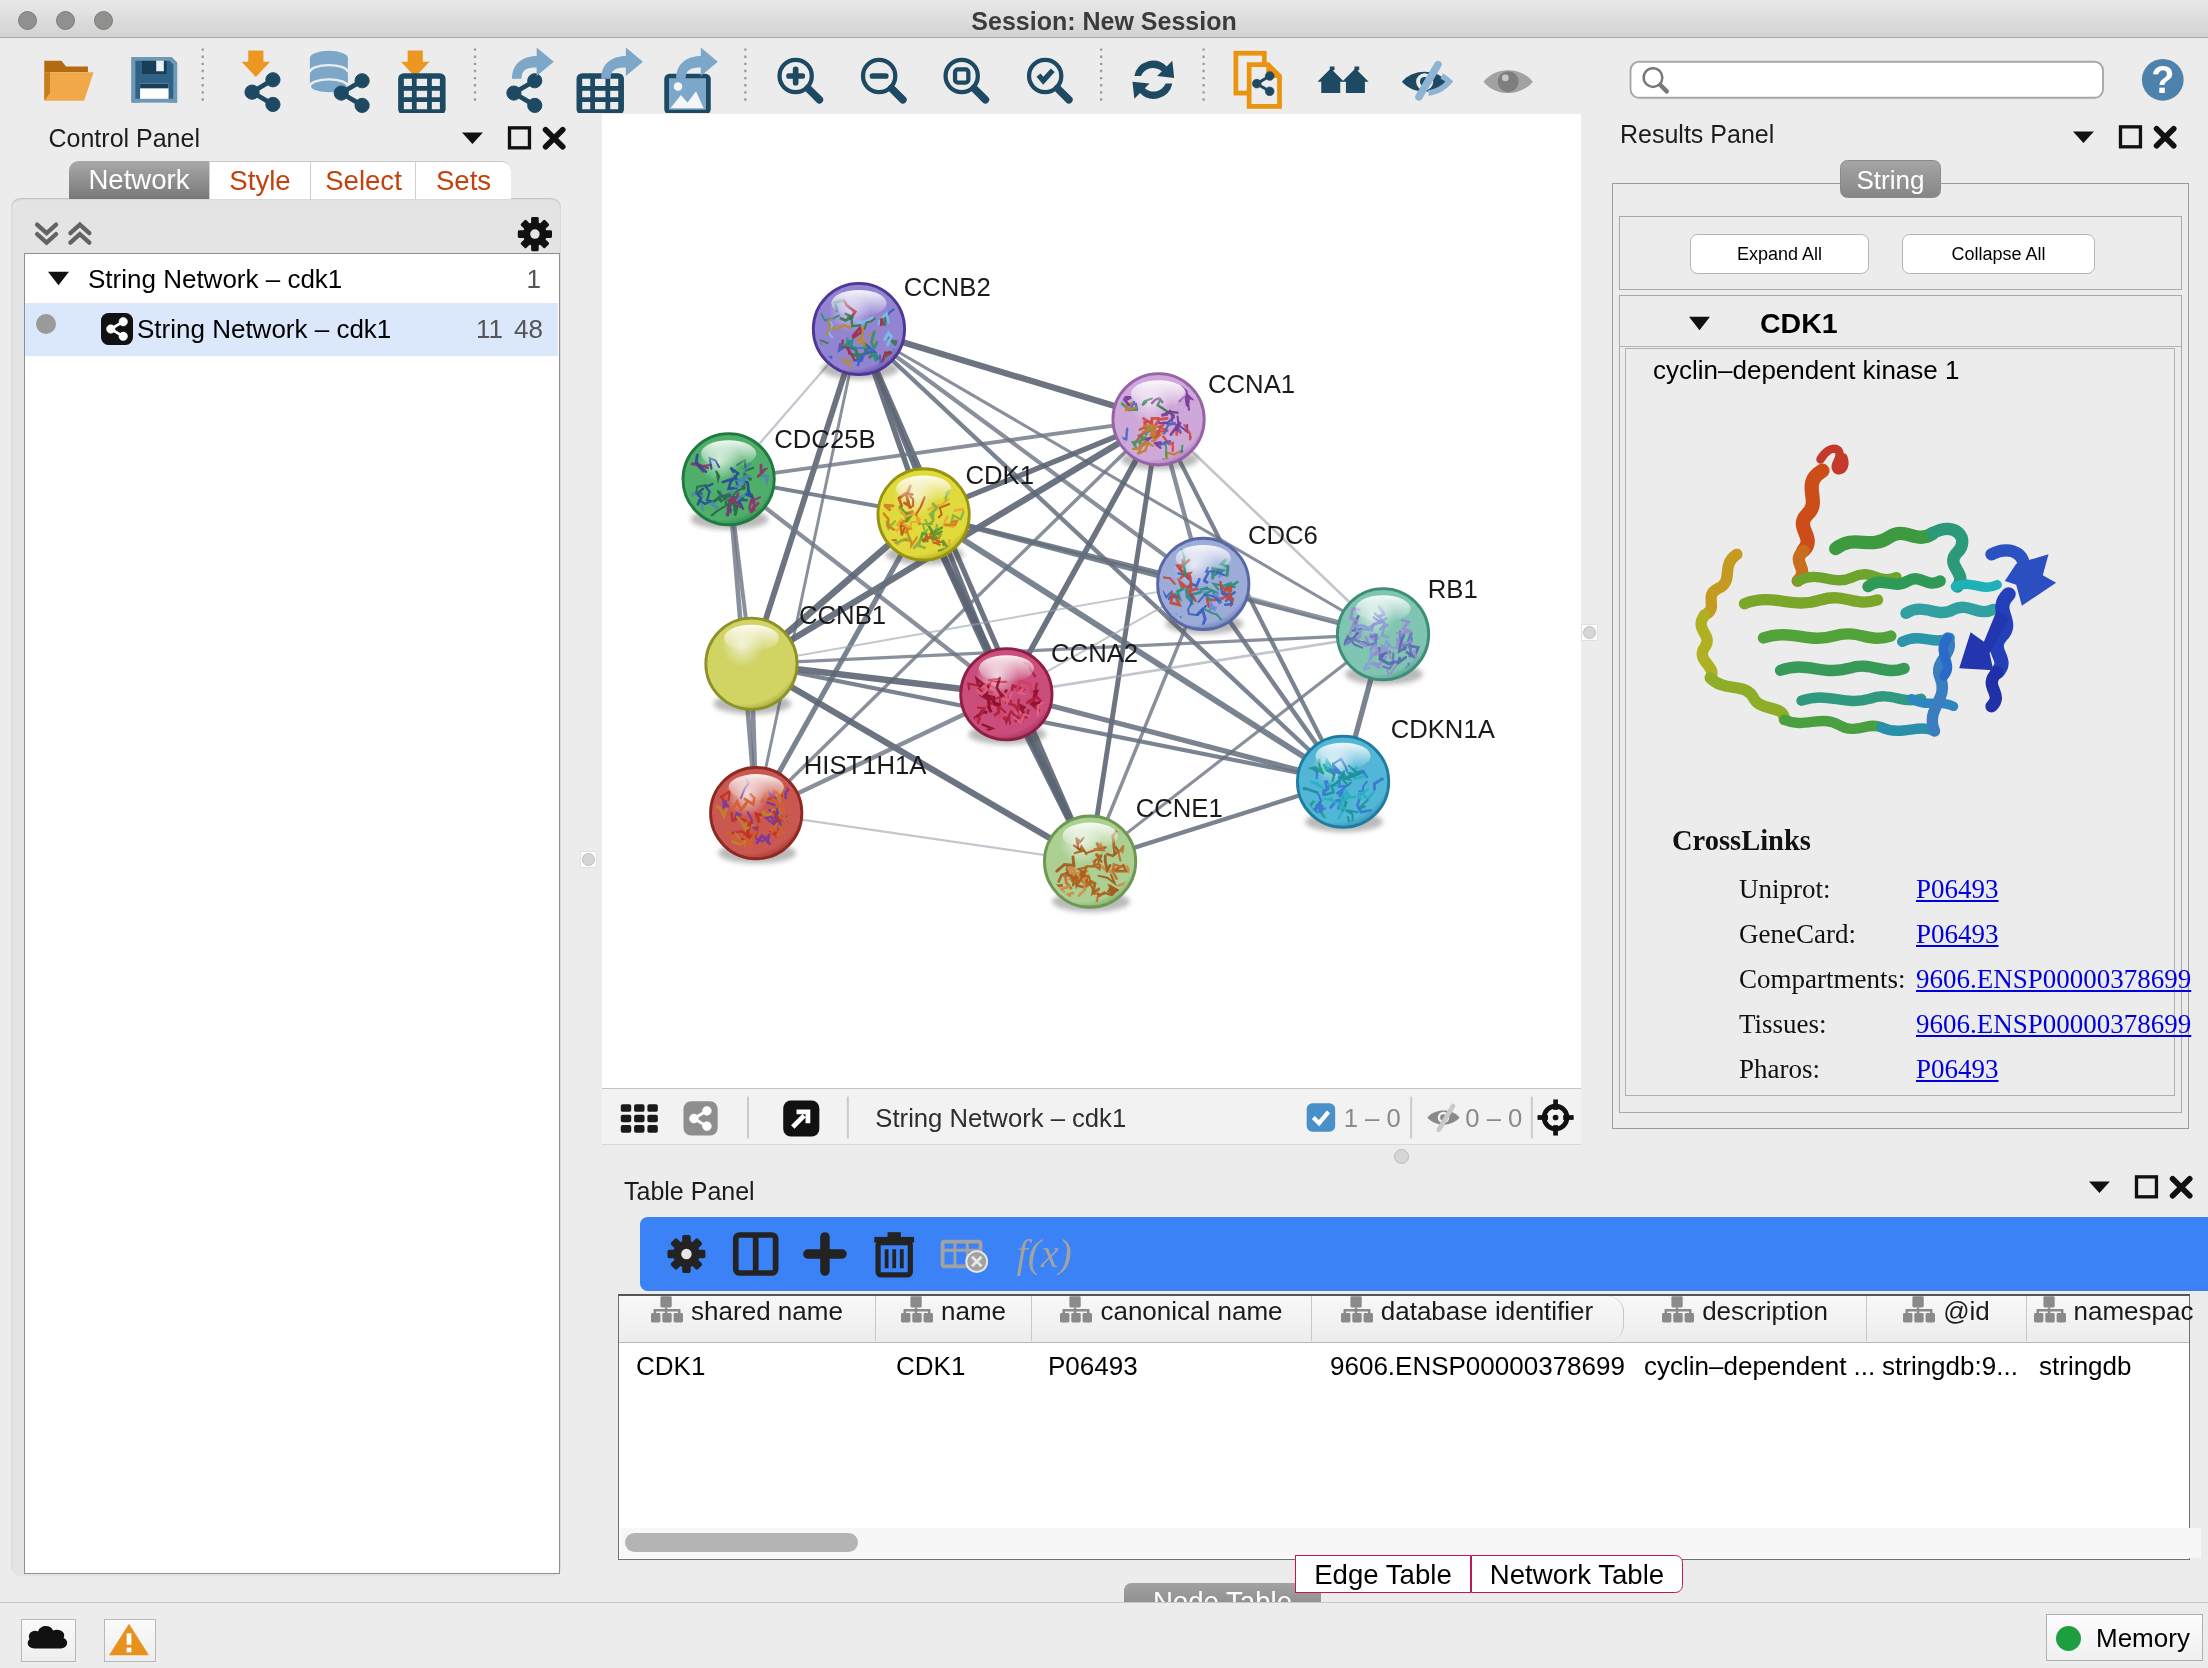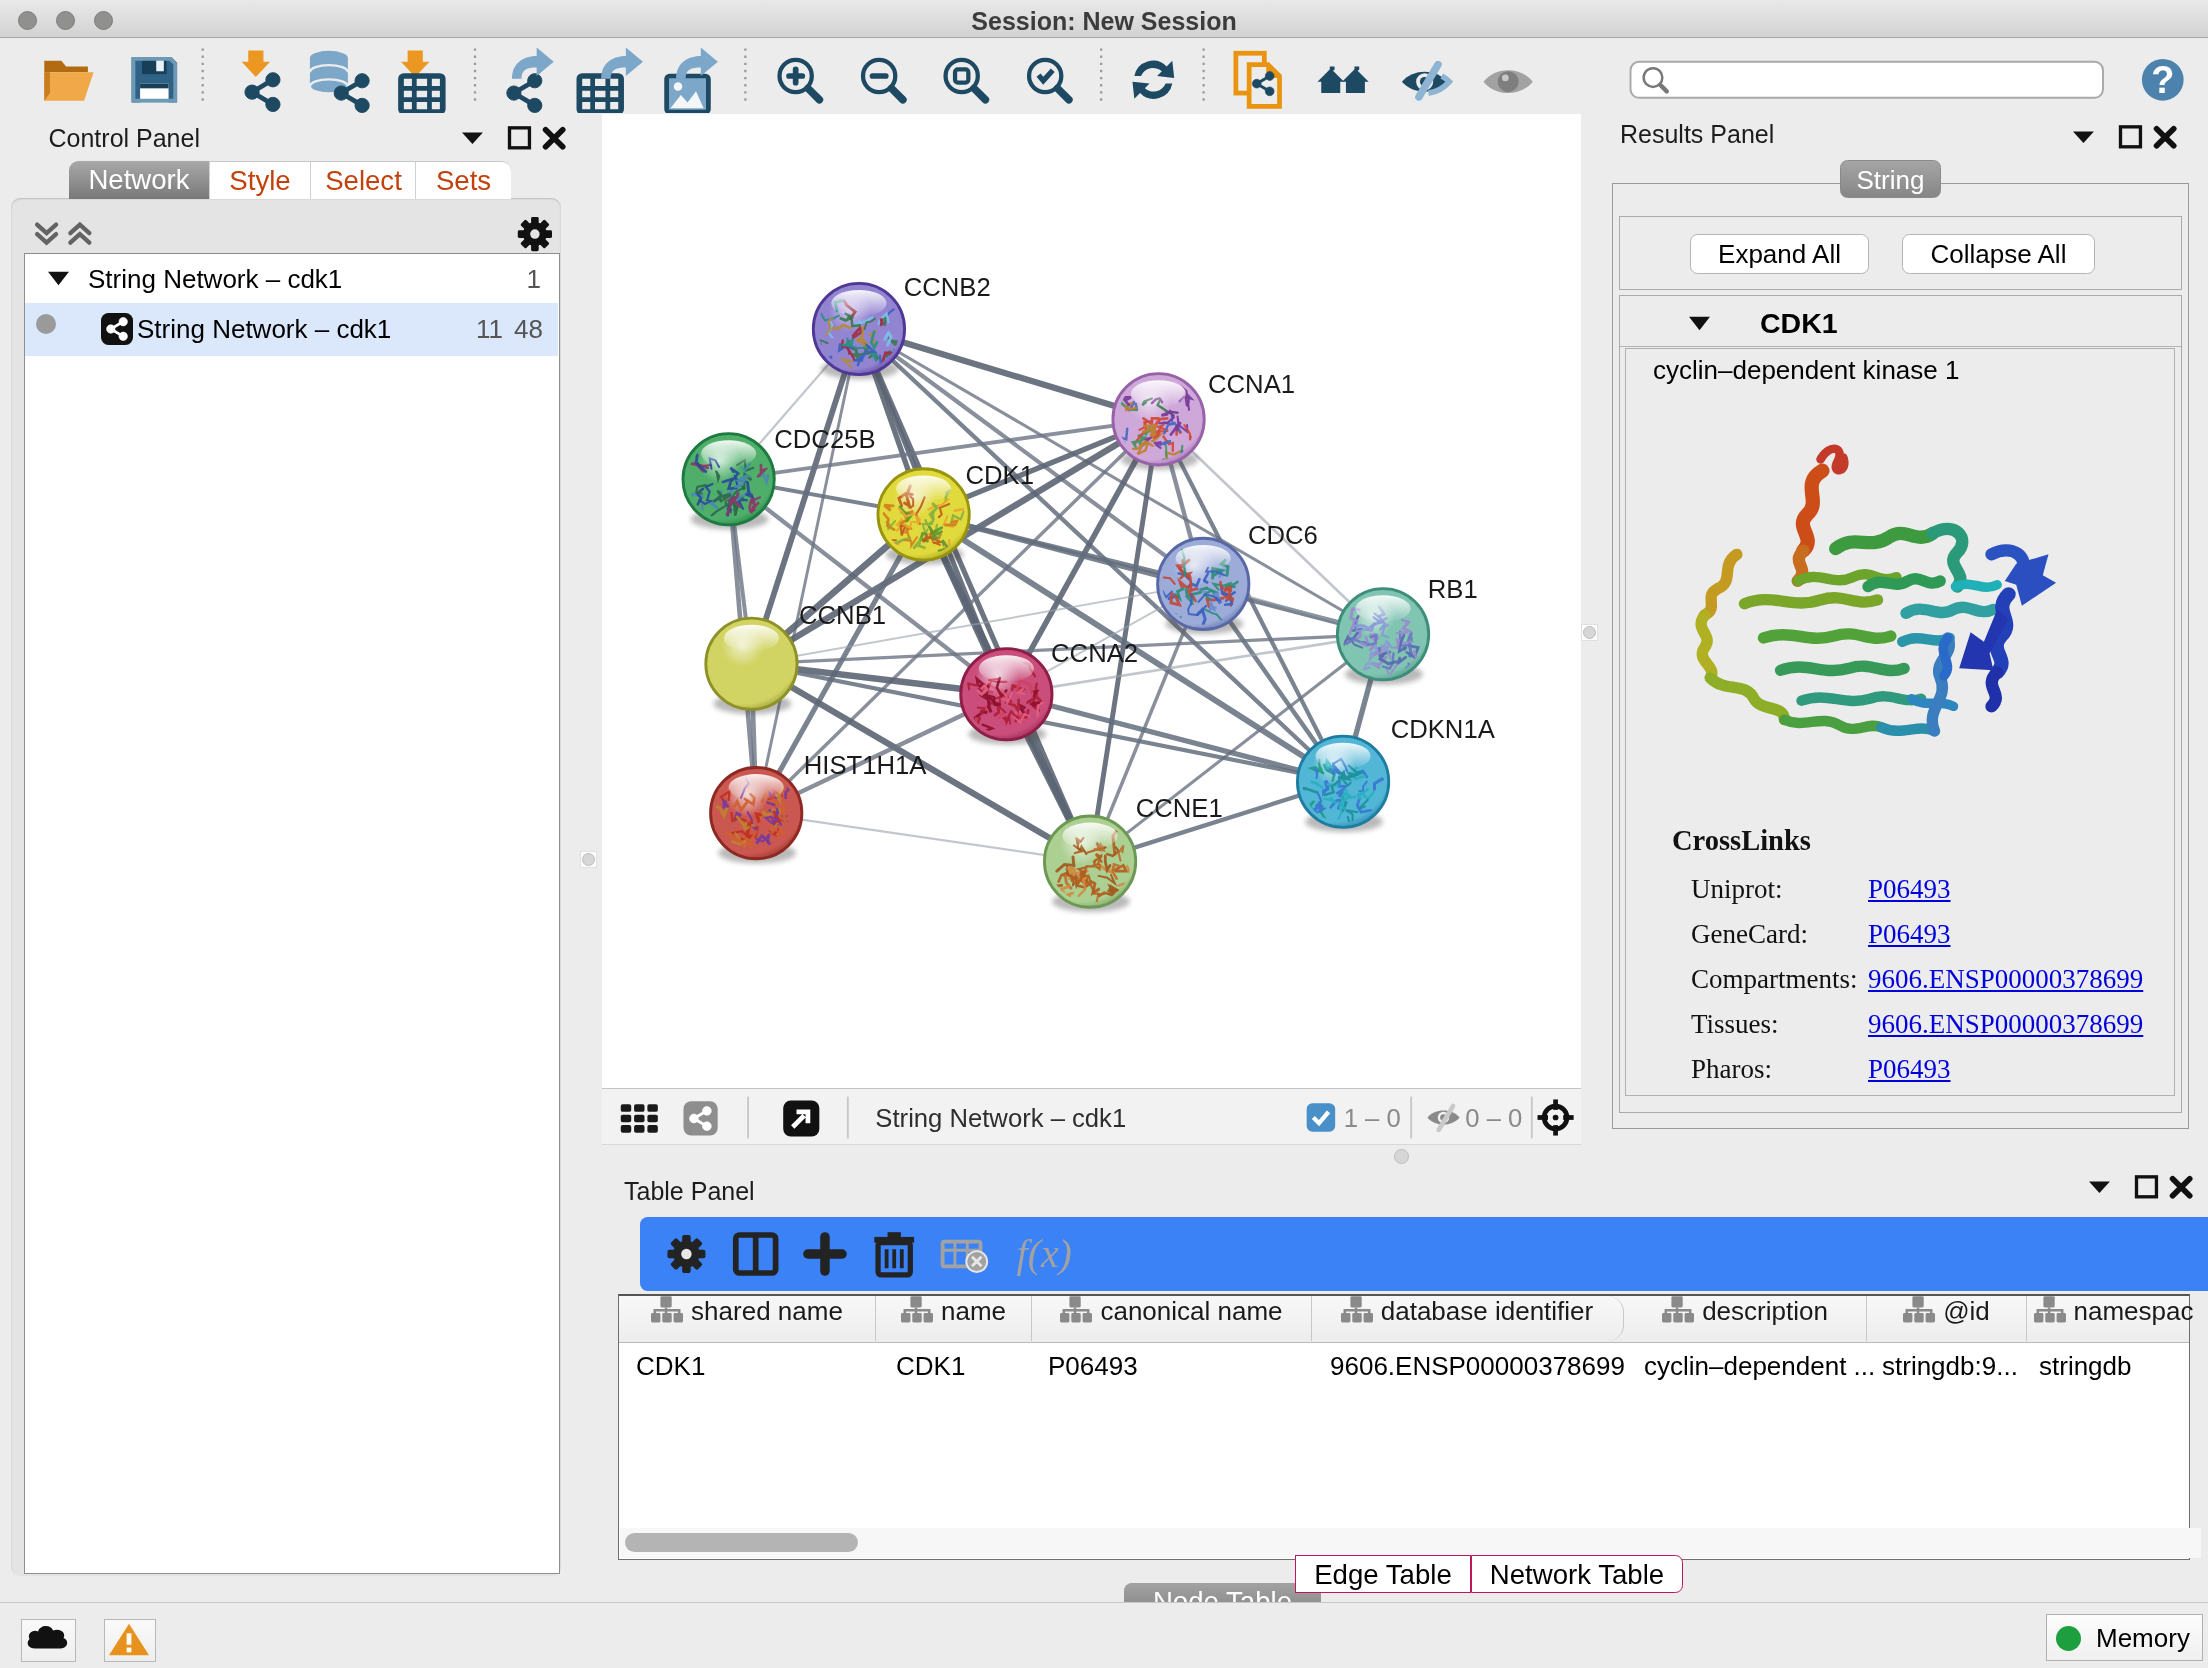--- a/index.html
+++ b/index.html
@@ -31,39 +31,39 @@
 #netview { position:absolute; left:602px; top:114px; width:979px; height:974px; background:#fff; }
 #netbar { position:absolute; left:602px; top:1088px; width:979px; height:57px; background:#f2f2f2;
   border-top:1px solid #c4c4c4; border-bottom:1px solid #d8d8d8; }
 
 #rp-title { position:absolute; left:1620px; top:120px; }
 #rp-outer { position:absolute; left:1612px; top:183px; width:577px; height:946px; background:#ececec; border:1.9px solid #9a9a9a; }
 #rp-tab { position:absolute; left:1840px; top:160px; width:101px; height:38px; border-radius:7.6px;
   background:linear-gradient(#a5a5a5,#868686); color:#fff; font-size:26px; text-align:center; line-height:38px; border:1px solid #8a8a8a;}
 #rp-expandbox { position:absolute; left:1619px; top:216px; width:563px; height:74px; background:#ececec; border:1px solid #aaa; }
 .rp-btn { position:absolute; top:17px; height:40px; background:#fff; border:1px solid #b4b4b4; border-radius:7.6px;
-  font-size:26px; text-align:center; line-height:38px; color:#000; }
+  font-size:18px; text-align:center; line-height:38px; color:#000; }
 #rp-cdkbox { position:absolute; left:1619px; top:295px; width:563px; height:818px; background:#ececec; border:1px solid #aaa; }
 #rp-inner { position:absolute; left:1625px; top:348px; width:550px; height:748px; background:#ececec; border:1px solid #b0b0b0; }
 
 #tp-title { position:absolute; left:624px; top:1177px; }
 #tp-toolbar { position:absolute; left:640px; top:1217px; width:1589px; height:74px; background:#3b82f6; border-radius:7.6px; }
 #tp-table { position:absolute; left:618px; top:1294px; width:1572px; height:266px; background:#fff; border:1.9px solid #6e6e6e; border-top:2.9px solid #555; }
 #th { position:absolute; left:0; top:0; width:100%; height:47px; background:linear-gradient(#f8f8f8,#ededed); border-bottom:1.9px solid #b8b8b8; }
 .thc { position:absolute; top:0; height:45px; display:flex; align-items:flex-start; justify-content:center; gap:8px; font-size:26px; color:#1a1a1a; border-right:1.9px solid #c8c8c8; }
 #tr1 { position:absolute; left:0; top:47px; width:100%; height:44px; font-size:26px; color:#000; }
 #tr1 span { position:absolute; top:7.6px; }
 #tp-scroll { position:absolute; left:620px; top:1528px; width:1581px; height:29.5px; background:#f7f7f7; }
 #tp-thumb { position:absolute; left:625px; top:1533px; width:233px; height:19px; background:#b4b4b4; border-radius:9.5px; }
 #tp-tabs { position:absolute; left:1124px; top:1555px; height:38px; }
 .btab { position:absolute; top:0; height:38px; background:#fff; color:#000; font-size:27.6px; text-align:center; line-height:38px; border:1px solid #be185d;}
 .btab.sel { background:linear-gradient(#a2a2a2,#808080); color:#fff; border:none; }
 
 #xl { position:absolute; left:65px; top:525px; width:476px; font-family:"Liberation Serif", serif; font-size:27px; color:#111; }
-.xlrow { position:relative; height:45px; }
+.xlrow { position:relative; height:45px;margin-left:48px; }
 .xlrow .lk { position:absolute; left:177px; top:0; color:#0000dd; text-decoration:underline; }
 
 #statusbar { position:absolute; left:0; top:1602px; width:2208px; height:67px; background:#ececec; border-top:1px solid #c8c8c8; }
 .sq-btn { position:absolute; background:linear-gradient(#fafafa,#eee); border:1.9px solid #b8b8b8; }
 #memory { position:absolute; left:2046px; top:1614px; width:157px; height:47px; background:linear-gradient(#fcfcfc,#f0f0f0);
   border:1.9px solid #b0b0b0; font-size:26px; color:#000; }
 </style></head>
 <body>
 <div id="win">
 

